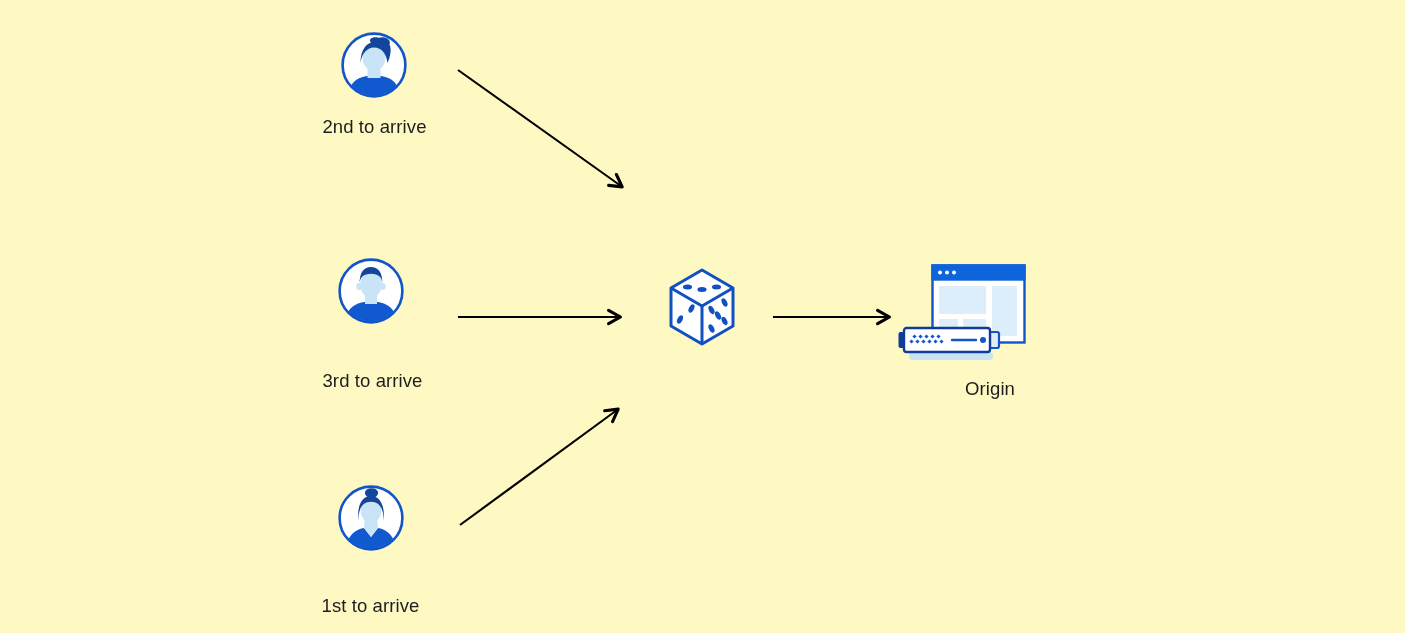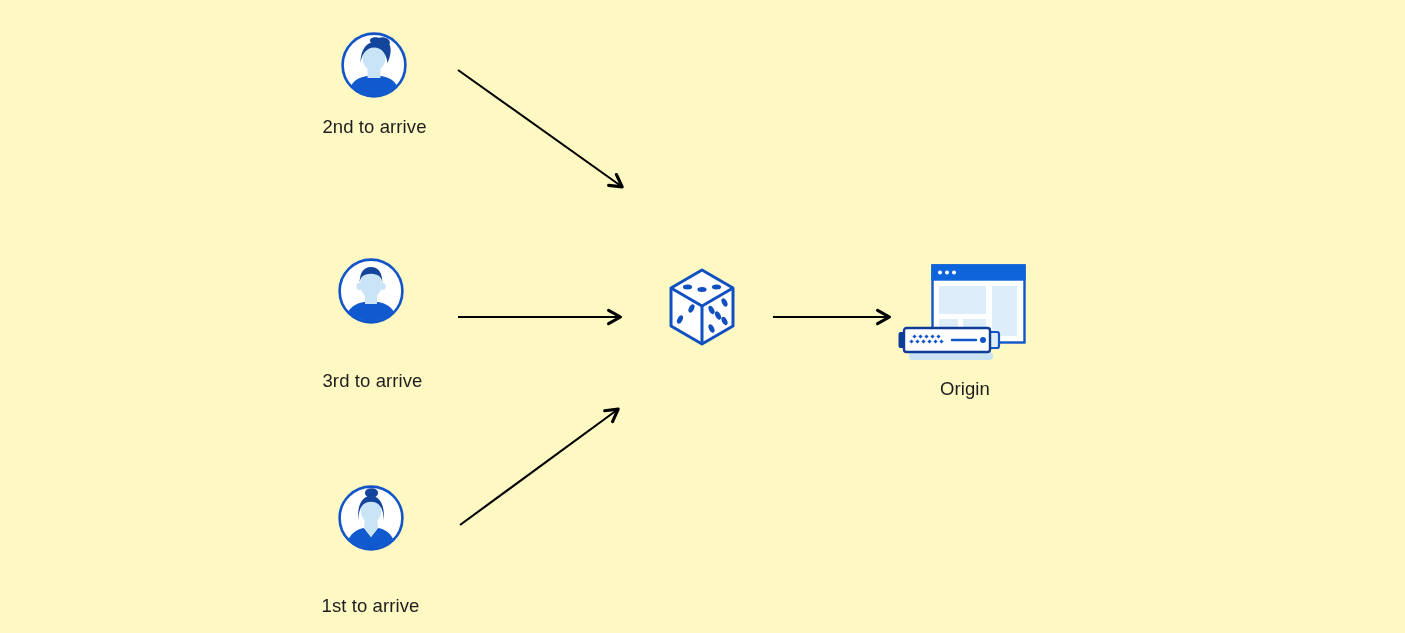--- a/index.html
+++ b/index.html
@@ -158,15 +158,15 @@
         <rect x="19" y="14" width="3" height="3" transform="rotate(45 20.5 15.5)"></rect>
         <rect x="25" y="14" width="3" height="3" transform="rotate(45 26.5 15.5)"></rect>
         <rect x="31" y="14" width="3" height="3" transform="rotate(45 32.5 15.5)"></rect>
         <rect x="37" y="14" width="3" height="3" transform="rotate(45 38.5 15.5)"></rect>
         <rect x="43" y="14" width="3" height="3" transform="rotate(45 44.5 15.5)"></rect>
       </g>
       <line x1="55" y1="14" x2="79" y2="14" stroke="#1155c9" stroke-width="2.4" stroke-linecap="round"></line>
       <circle cx="86" cy="14" r="3" fill="#1155c9"></circle>
     </svg>
   </div>
-  <div class="node-label" style="left:915px; top:378px; width:100px;">Origin</div>
+  <div class="node-label" style="left:915px; top:378px; width:100px;text-align:right;">Origin</div>
 
 </div>
 
 </body></html>

